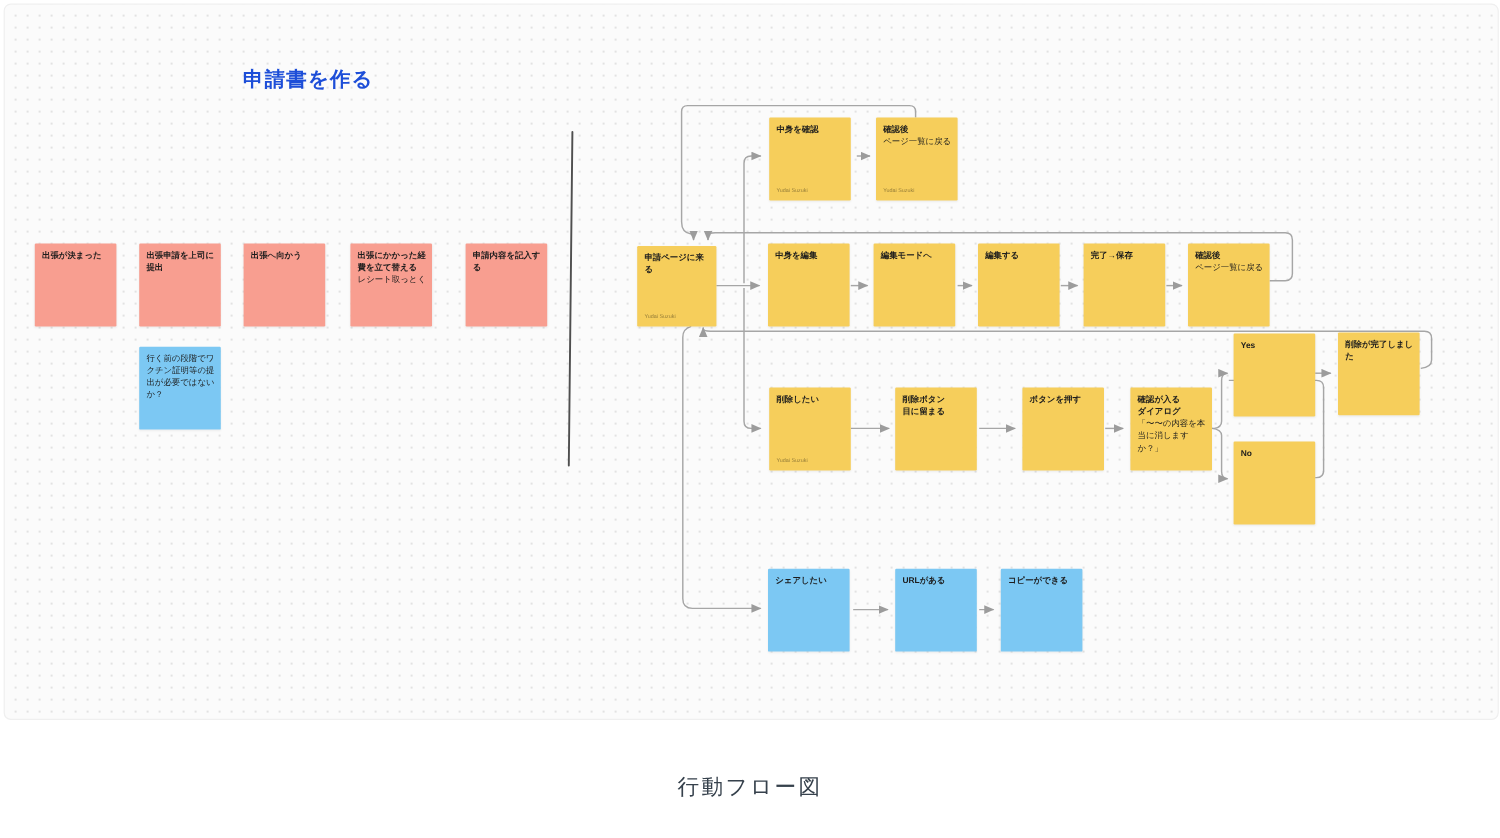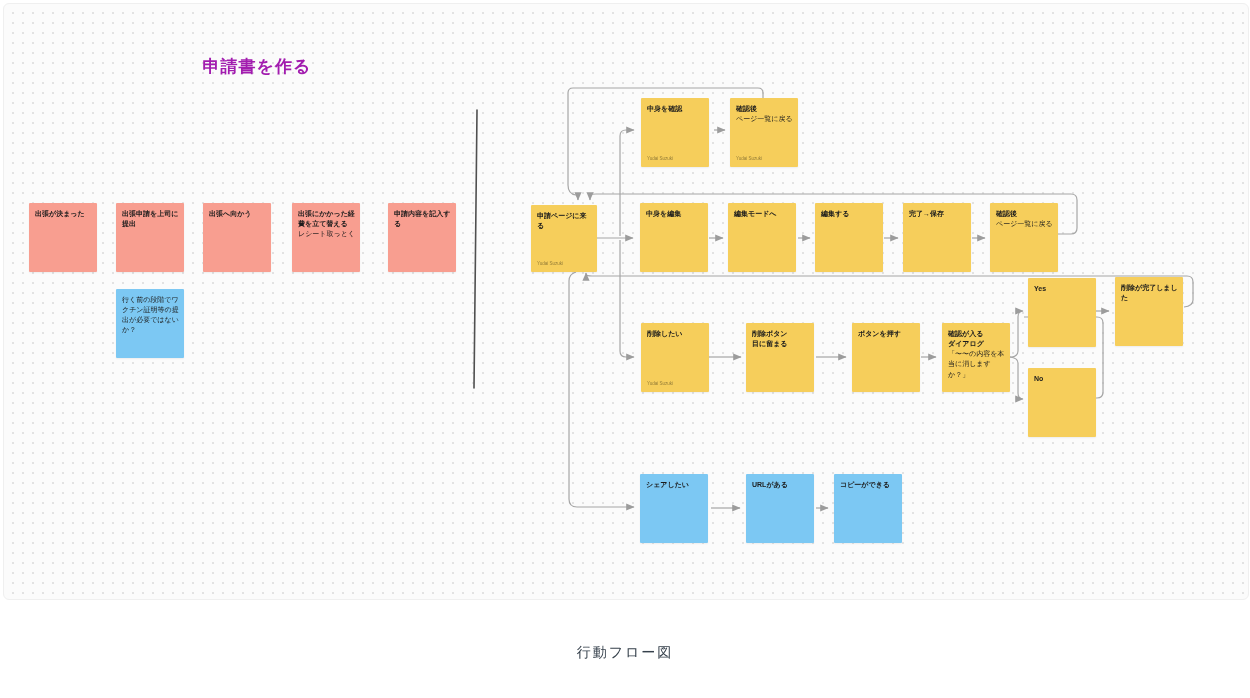--- a/index.html
+++ b/index.html
@@ -2,33 +2,33 @@
 <html><head>
 <meta charset="utf-8">
 <style>
   html,body{margin:0;padding:0;background:#ffffff;}
   .stage{position:relative;width:1250px;height:698px;background:#ffffff;overflow:hidden;
          font-family:"Liberation Sans","DejaVu Sans",sans-serif;}
   .canvas{position:absolute;left:3px;top:3px;width:1244px;height:595px;background:#fbfbfb;
           border:1px solid #efefef;border-radius:6px;
           background-image:radial-gradient(circle,#e2e2e2 1px,transparent 1.2px);
           background-size:10px 10px;background-position:4px 4px;}
-  .section-title{position:absolute;font-size:17px;font-weight:700;color:#a21caf;text-align:center;
+  .section-title{position:absolute;font-size:17px;font-weight:700;color:#1d4ed8;text-align:center;
                  letter-spacing:1px;}
   .title-left{left:0;top:55px;width:514px;}
   .title-right{left:520px;top:55px;width:634px;}
   svg.wires{position:absolute;left:0;top:0;width:1250px;height:598px;}
   .note{position:absolute;box-sizing:border-box;padding:6px 5px 4px 6px;border-radius:1px;
         font-size:7px;line-height:1.45;color:#1c1c1c;box-shadow:0 1px 2px rgba(0,0,0,0.06);}
   .note .t{font-weight:700;}
   .note .sub{font-weight:400;}
   .note .author{position:absolute;left:6px;bottom:4px;font-size:4.5px;font-weight:400;
                 color:rgba(0,0,0,0.42);white-space:nowrap;}
   .caption{position:absolute;left:0;top:644px;width:1250px;text-align:center;
-           font-size:14px;color:#36414c;letter-spacing:2px;}
+           font-size:18px;color:#36414c;letter-spacing:2px;}
 </style>
 </head>
 <body>
 
 <div class="stage">
 
   <div class="canvas"></div>
 
   <svg class="wires" viewBox="0 0 1250 598">
     <defs>

